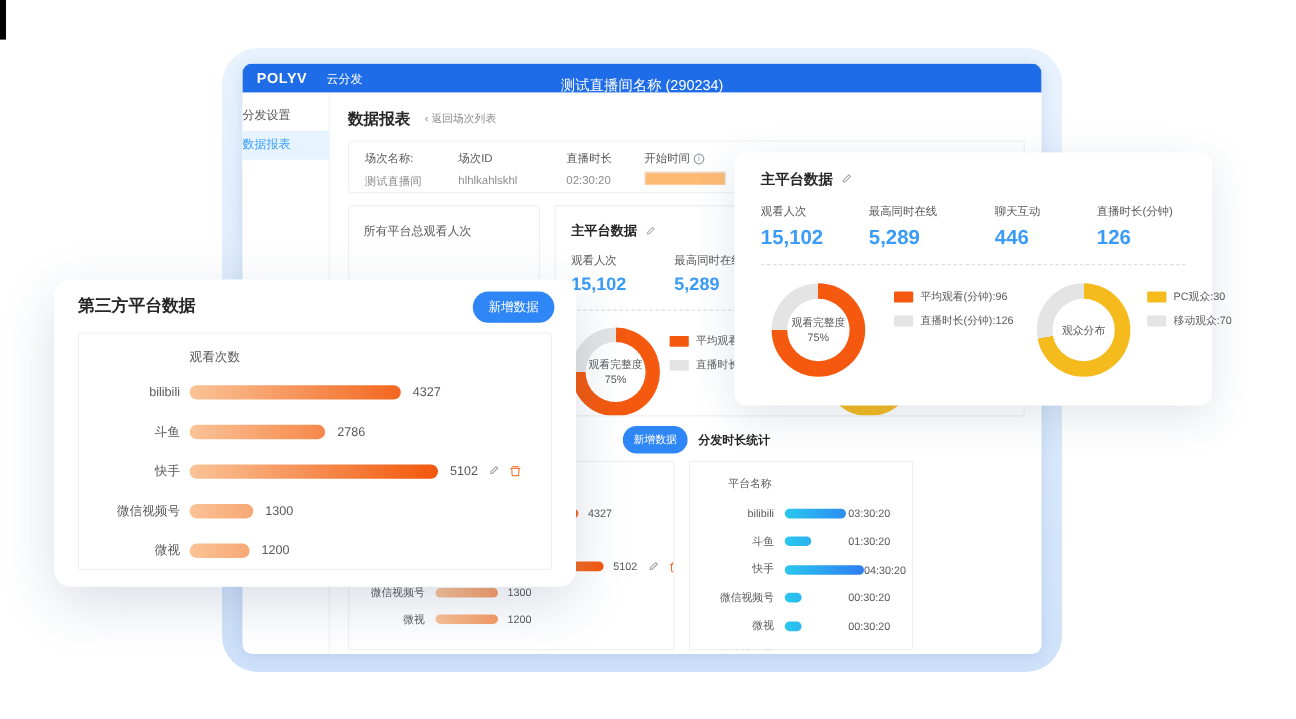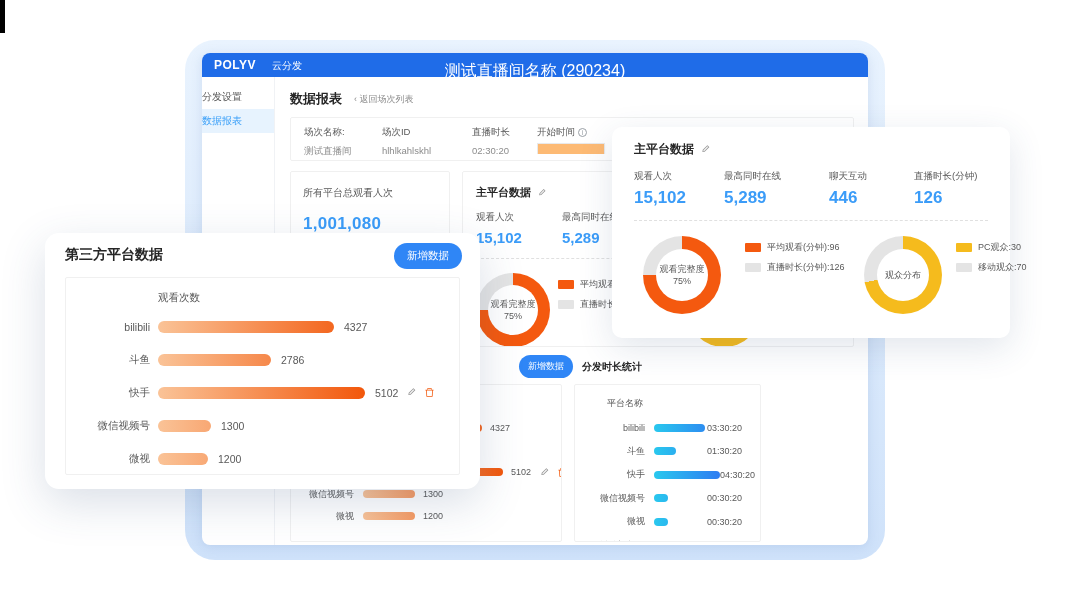--- a/index.html
+++ b/index.html
@@ -10,21 +10,21 @@
   .frame { position:absolute; left:185px; top:40px; width:700px; height:520px;
            background:linear-gradient(180deg,#e9f3fe,#cfe2fa); border-radius:30px; }
   .window { position:absolute; left:17px; top:13px; width:666px; height:492px;
             background:#fff; border-radius:8px; overflow:hidden;
             box-shadow:0 2px 12px rgba(90,130,190,.18); }
 
   .titlebar { height:24px; background:#1f6ce8; position:relative; display:flex; align-items:center; }
   .logo { position:absolute; left:12px; color:#fff; display:flex; align-items:baseline; gap:16px; }
   .logo-brand { font-weight:bold; font-size:12px; letter-spacing:.5px; }
   .logo-product { font-size:10px; }
-  .win-title { width:100%; text-align:center; color:#fff; font-size:16px;margin-top:13px; }
+  .win-title { width:100%; text-align:center; color:#fff; font-size:12px;margin-top:13px; }
 
   .body { display:flex; height:468px; }
   .sidebar { width:84px; border-right:1px solid #f0f2f5; padding-top:8px; }
   .side-item { height:24px; line-height:24px; text-align:left; font-size:10px; color:#555; cursor:pointer; }
   .side-item.active { background:#e7f3fe; color:#3ba0f8; }
 
   .main { flex:1; padding:13px 14px 0 15px; }
   .page-head { display:flex; align-items:center; gap:12px; }
   .page-title { font-size:13px; font-weight:bold; color:#262626; }
   .back-link { font-size:9px; color:#8c8c8c; cursor:pointer; }
@@ -183,21 +183,20 @@
                   <span>开始时间</span>
                   <span class="info-icon"></span>
                 </div>
                 <div class="sess-box">该场次首次</div>
               </div>
             </div>
 
           <div class="row2">
             <div class="card card-total">
               <div class="card-title">所有平台总观看人次</div>
-              <div class="big-number">1,001,080</div>
             </div>
             <div class="card card-main-bg">
               <div class="mp-title">
                 <span>主平台数据</span>
                 <span class="pencil-sm">
                   <svg width="10" height="10" viewBox="0 0 1024 1024">
                       <path fill="currentColor" d="M257.7 752c2 0 4-.2 6-.5L431.9 722c2-.4 3.9-1.3 5.3-2.8l423.9-423.9c3.9-3.9 3.9-10.2 0-14.1L694.9 114.9a9.9 9.9 0 0 0-14.2 0L256.8 538.8c-1.5 1.5-2.4 3.3-2.8 5.3l-29.5 168.2a33.6 33.6 0 0 0 9.4 29.8c6.6 6.4 14.9 9.9 23.8 9.9z m67.4-174.4L687.8 215l73.3 73.3-362.7 362.6-88.9 15.7 15.6-89z"></path>
                     </svg>
                 </span>
               </div>

